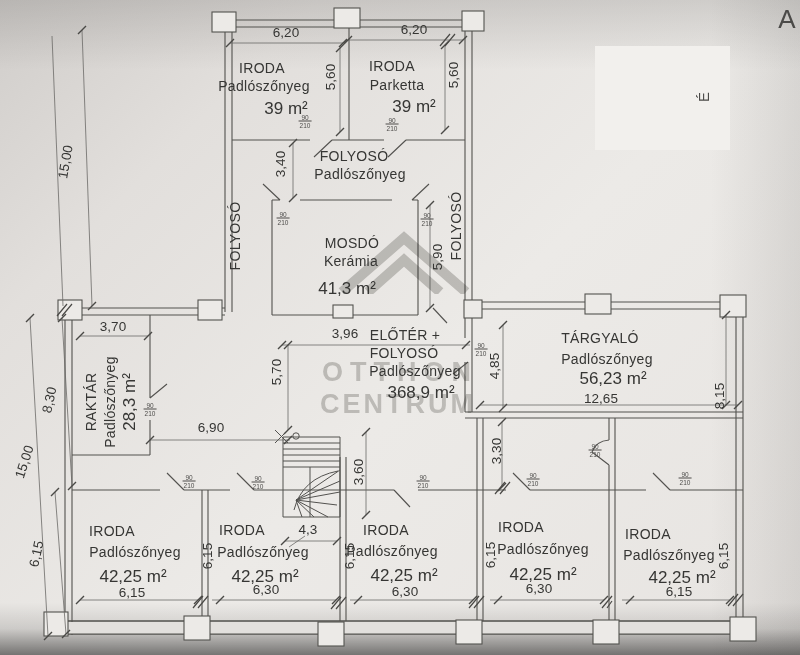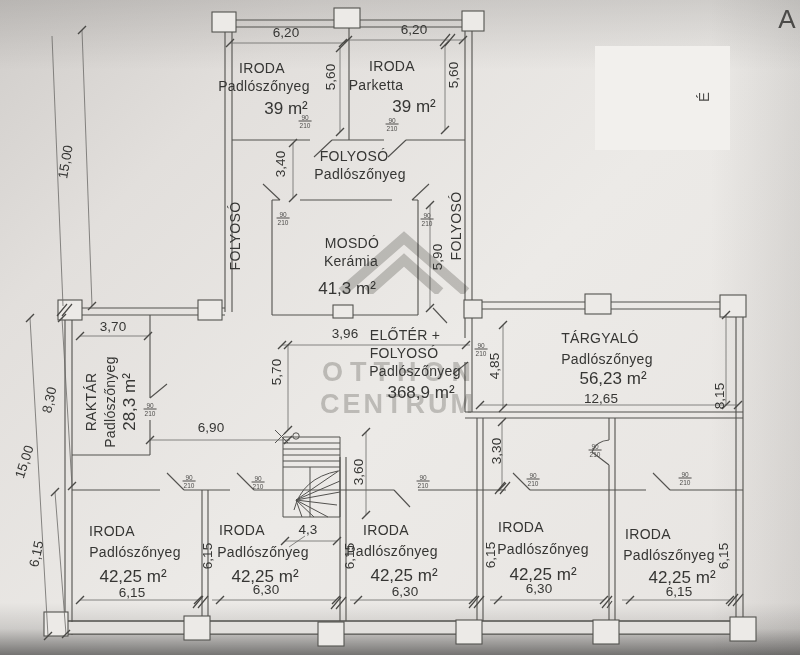--- a/index.html
+++ b/index.html
@@ -141,21 +141,21 @@
   </div>
 
   <div class="compassbox"></div>
   <span class="north">É</span>
   <span class="cornerA">A</span>
 
   <span class="lbl nm" style="left:262px;top:68px">IRODA</span>
   <span class="lbl nm" style="left:264px;top:86px">Padlószőnyeg</span>
   <span class="lbl area" style="left:286px;top:109px">39 m²</span>
   <span class="lbl nm" style="left:392px;top:66px">IRODA</span>
-  <span class="lbl nm" style="left:376px;top:85px">Parketta</span>
+  <span class="lbl nm" style="left:397px;top:85px">Parketta</span>
   <span class="lbl area" style="left:414px;top:107px">39 m²</span>
   <span class="lbl nm" style="left:354px;top:156px">FOLYOSÓ</span>
   <span class="lbl nm" style="left:360px;top:174px">Padlószőnyeg</span>
   <span class="lbl nm v" style="left:235px;top:236px">FOLYOSÓ</span>
   <span class="lbl nm v" style="left:456px;top:226px">FOLYOSÓ</span>
   <span class="lbl nm" style="left:352px;top:243px">MOSDÓ</span>
   <span class="lbl nm" style="left:351px;top:261px">Kerámia</span>
   <span class="lbl area" style="left:347px;top:289px">41,3 m²</span>
   <span class="lbl nm" style="left:405px;top:335px">ELŐTÉR +</span>
   <span class="lbl nm" style="left:404px;top:353px">FOLYOSÓ</span>

